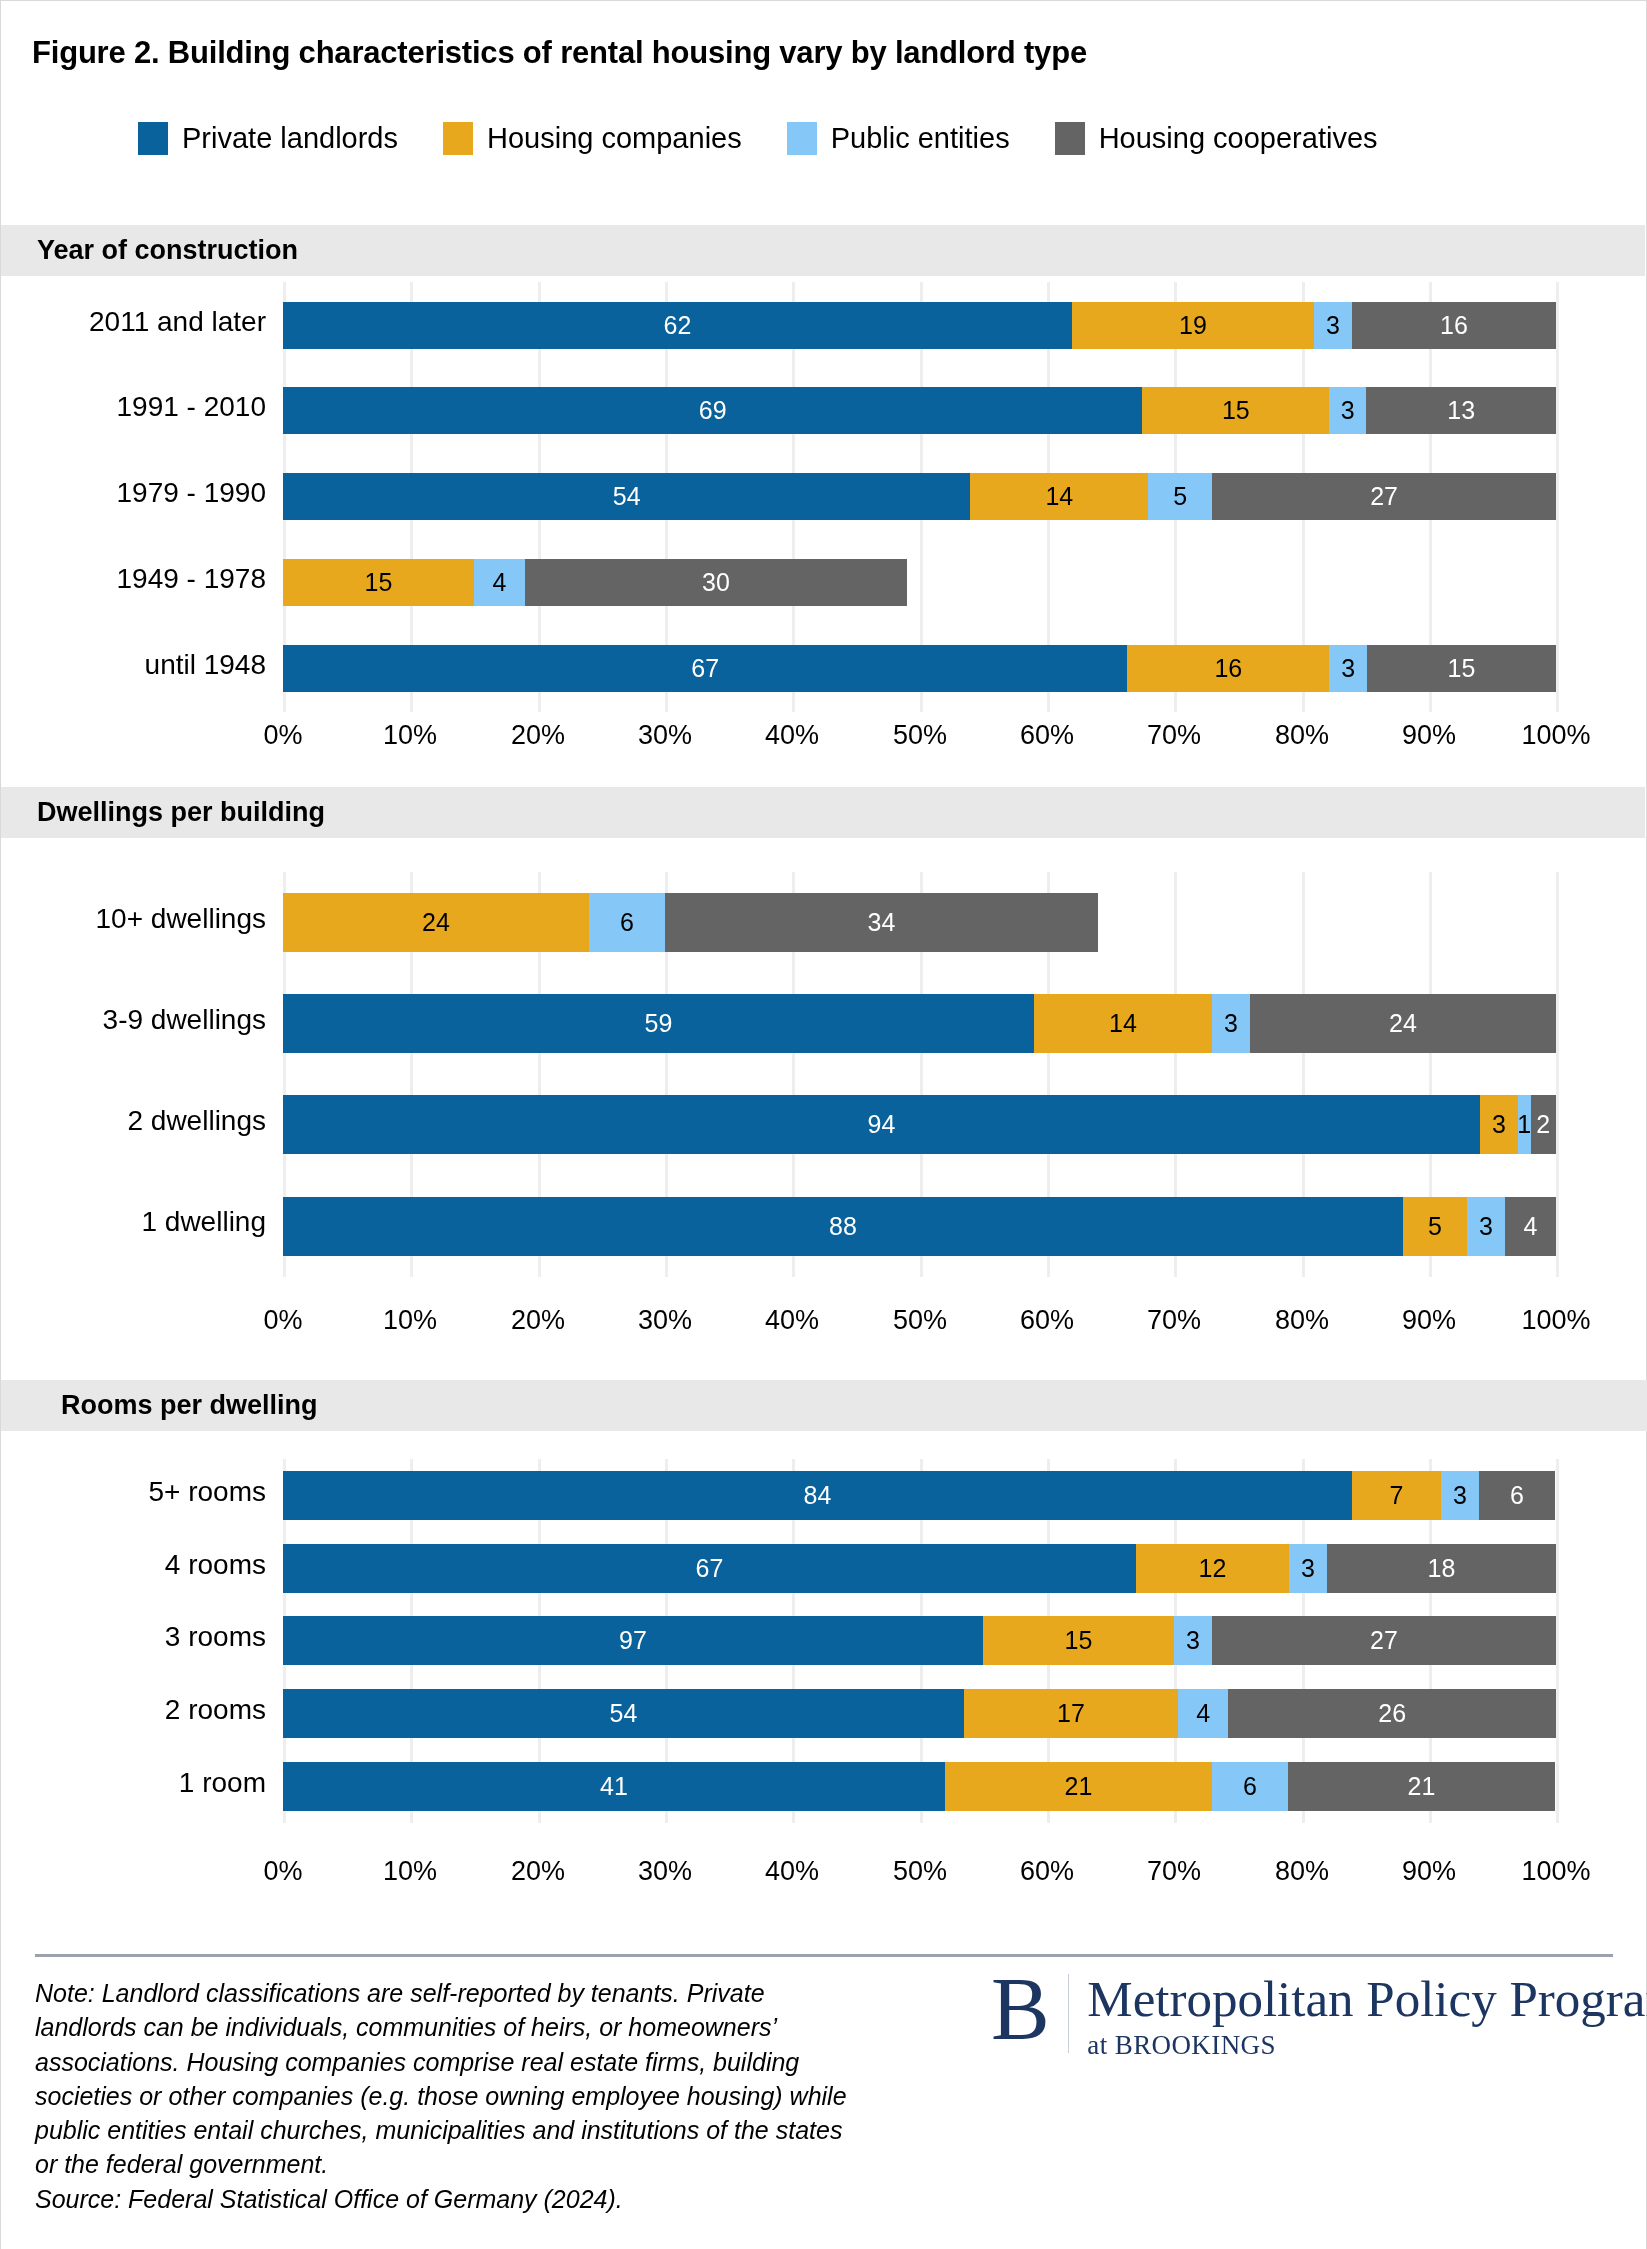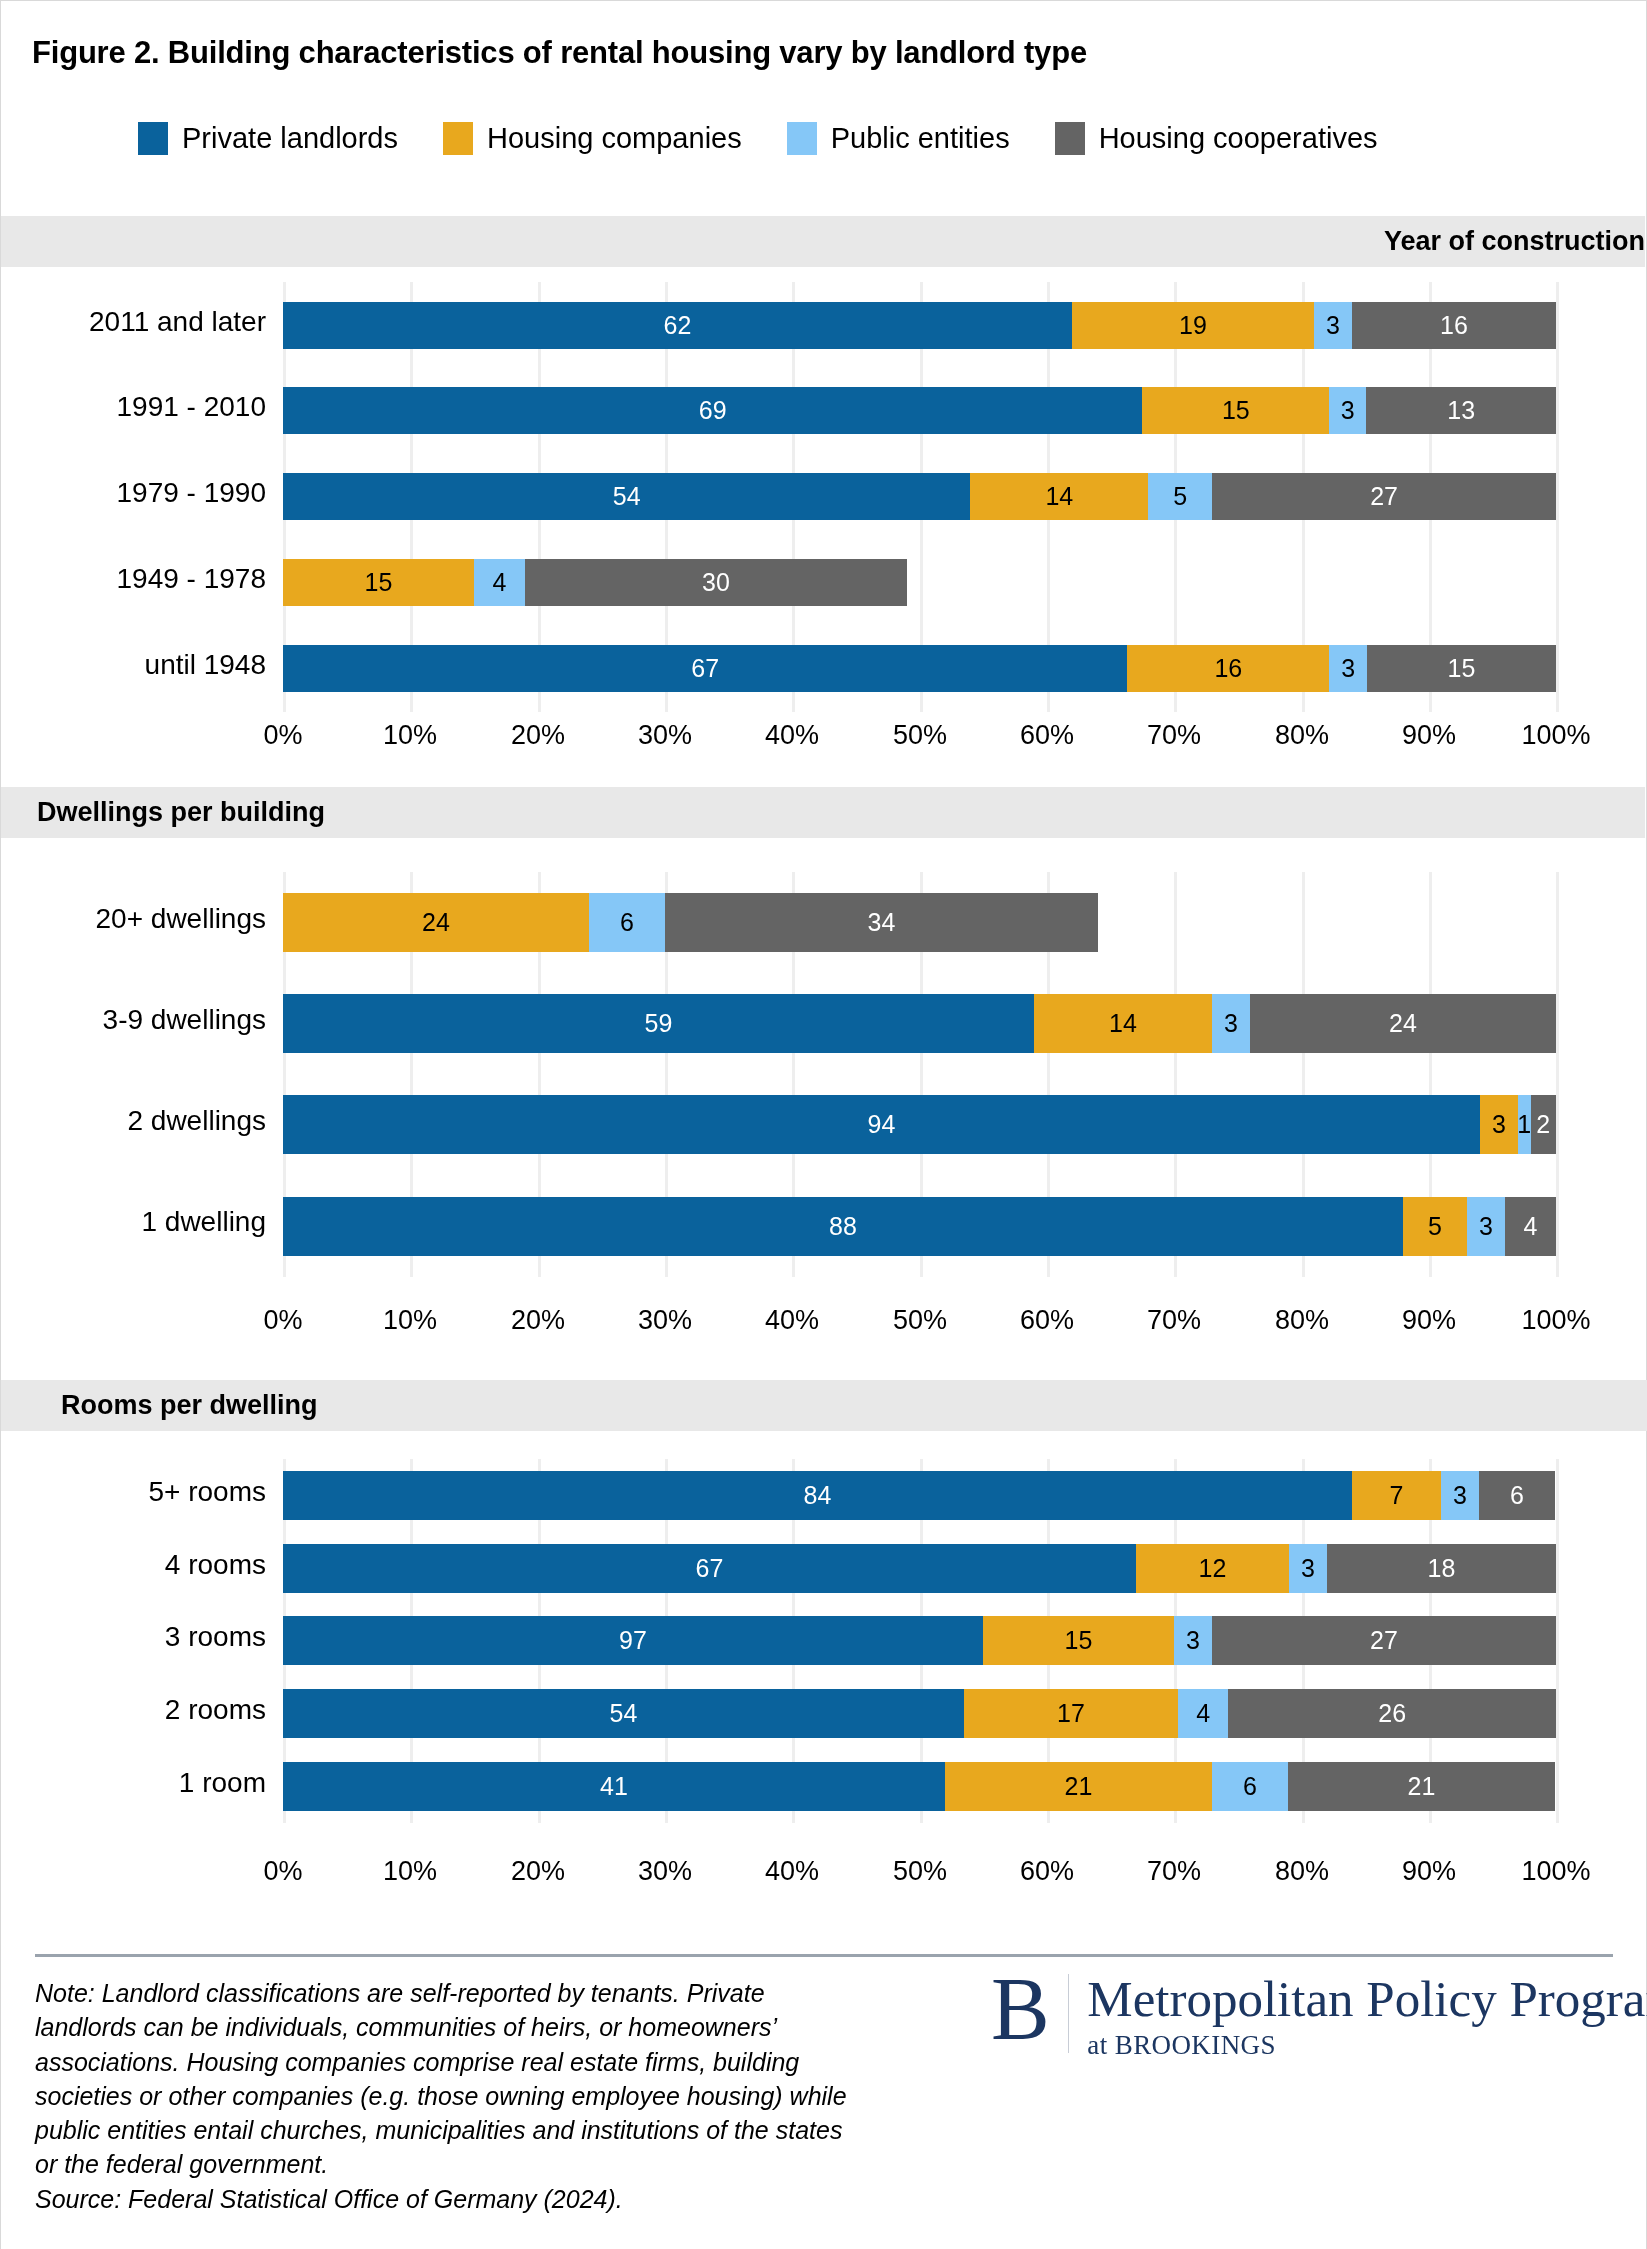--- a/index.html
+++ b/index.html
@@ -213,21 +213,21 @@
         <div class="legend-swatch" style="background: rgb(133, 199, 247);"></div>
         <div class="legend-label">Public entities</div>
       </div>
       <div class="legend-item">
         <div class="legend-swatch" style="background: rgb(100, 100, 100);"></div>
         <div class="legend-label">Housing cooperatives</div>
       </div>
     </div>
 
   <div id="charts">
-      <div class="section-band" style="top: 215px; justify-content: flex-end;">
+      <div class="section-band" style="top: 224px;">
         <div class="section-band-label">Year of construction</div>
       </div>
       <div class="plot" style="top: 281px; height: 430px;">
         <div class="gridline" style="left: 0px;"></div>
         <div class="gridline" style="left: 127px;"></div>
         <div class="gridline" style="left: 255px;"></div>
         <div class="gridline" style="left: 382px;"></div>
         <div class="gridline" style="left: 509px;"></div>
         <div class="gridline" style="left: 637px;"></div>
         <div class="gridline" style="left: 764px;"></div>
@@ -341,21 +341,21 @@
         <div class="gridline" style="left: 382px;"></div>
         <div class="gridline" style="left: 509px;"></div>
         <div class="gridline" style="left: 637px;"></div>
         <div class="gridline" style="left: 764px;"></div>
         <div class="gridline" style="left: 891px;"></div>
         <div class="gridline" style="left: 1019px;"></div>
         <div class="gridline" style="left: 1146px;"></div>
         <div class="gridline" style="left: 1273px;"></div>
       </div>
       <div class="cat-label-wrap" style="top: 902px;">
-        <div class="cat-label">20+ dwellings</div>
+        <div class="cat-label">10+ dwellings</div>
       </div>
       <div class="bar-row" style="top: 892px; left: 282px; width: 1273px; height: 59px;">
         <div class="seg seg-company" style="width: 306px;">
           <span>24</span>
         </div>
         <div class="seg seg-public" style="width: 76px;">
           <span>6</span>
         </div>
         <div class="seg seg-coop" style="width: 433px;">
           <span>34</span>

